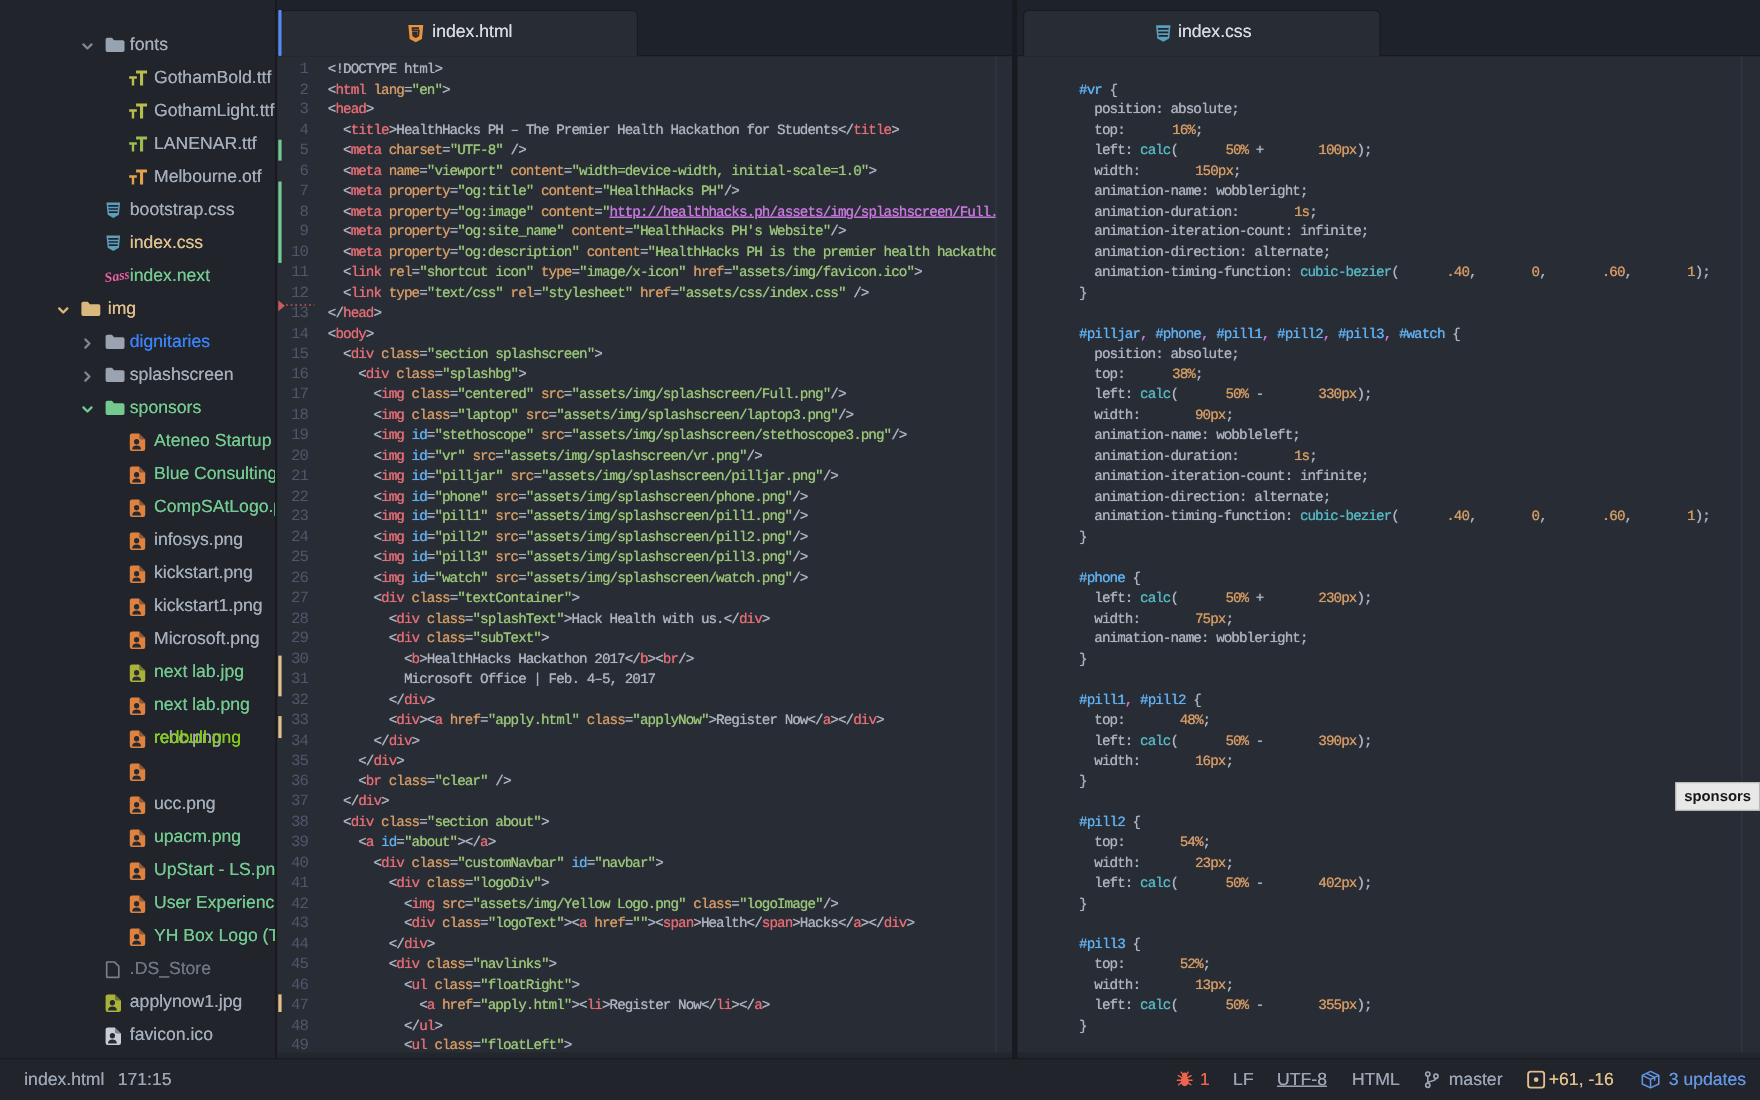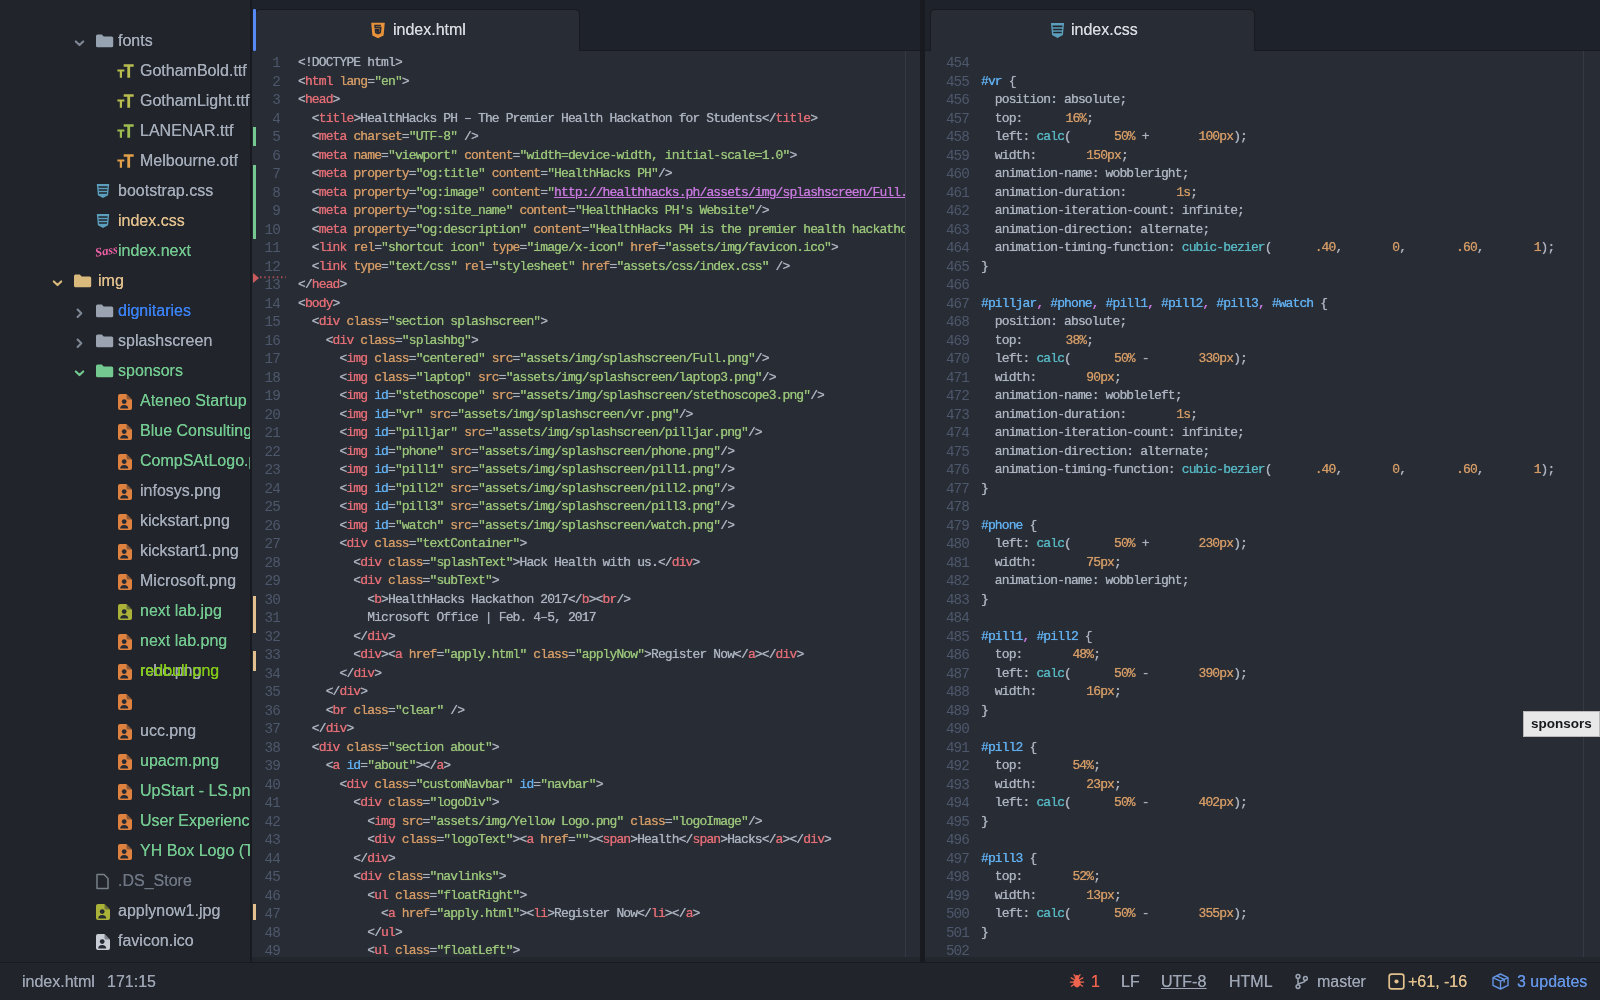--- a/index.html
+++ b/index.html
@@ -369,69 +369,20 @@
 <div id="rgtpane">
   <div class="tabbar" style="left:0;width:675px"></div>
   <div class="tab" style="left:5px;width:325px">
       <div class="tabtitle" style="left:140px">index.css</div>
     <div class="tabicon" style="left:118px"><svg width="17" height="17" viewBox="0 0 16 16">
           <path d="M1.8 1 h12.4 l-1.1 11.3 -5.1 2.8 -5.1-2.8 z" fill="#5b9fbd"></path>
           <path d="M3.4 4.1 h9.2 M3.7 7.0 h8.6 M4.0 9.9 h8.0" stroke="#21252b" stroke-width="1.5"></path>
         </svg></div>
     </div>
   <div style="position:absolute;left:658px;top:51px;width:1px;height:911px;background:#343944"></div>
-  <div class="gut" style="left:0px;width:44px">454
-455
-456
-457
-458
-459
-460
-461
-462
-463
-464
-465
-466
-467
-468
-469
-470
-471
-472
-473
-474
-475
-476
-477
-478
-479
-480
-481
-482
-483
-484
-485
-486
-487
-488
-489
-490
-491
-492
-493
-494
-495
-496
-497
-498
-499
-500
-501
-502</div>
 <div class="code" style="left:56px;">
 <span class="i">#vr</span> {
   position: absolute;
   top:<span class="n">16%</span>;
   left: <span class="c">calc</span>(<span class="n">50%</span> + <span class="n">100px</span>);
   width: <span class="n">150px</span>;
   animation-name: wobbleright;
   animation-duration: <span class="n">1s</span>;
   animation-iteration-count: infinite;
   animation-direction: alternate;

